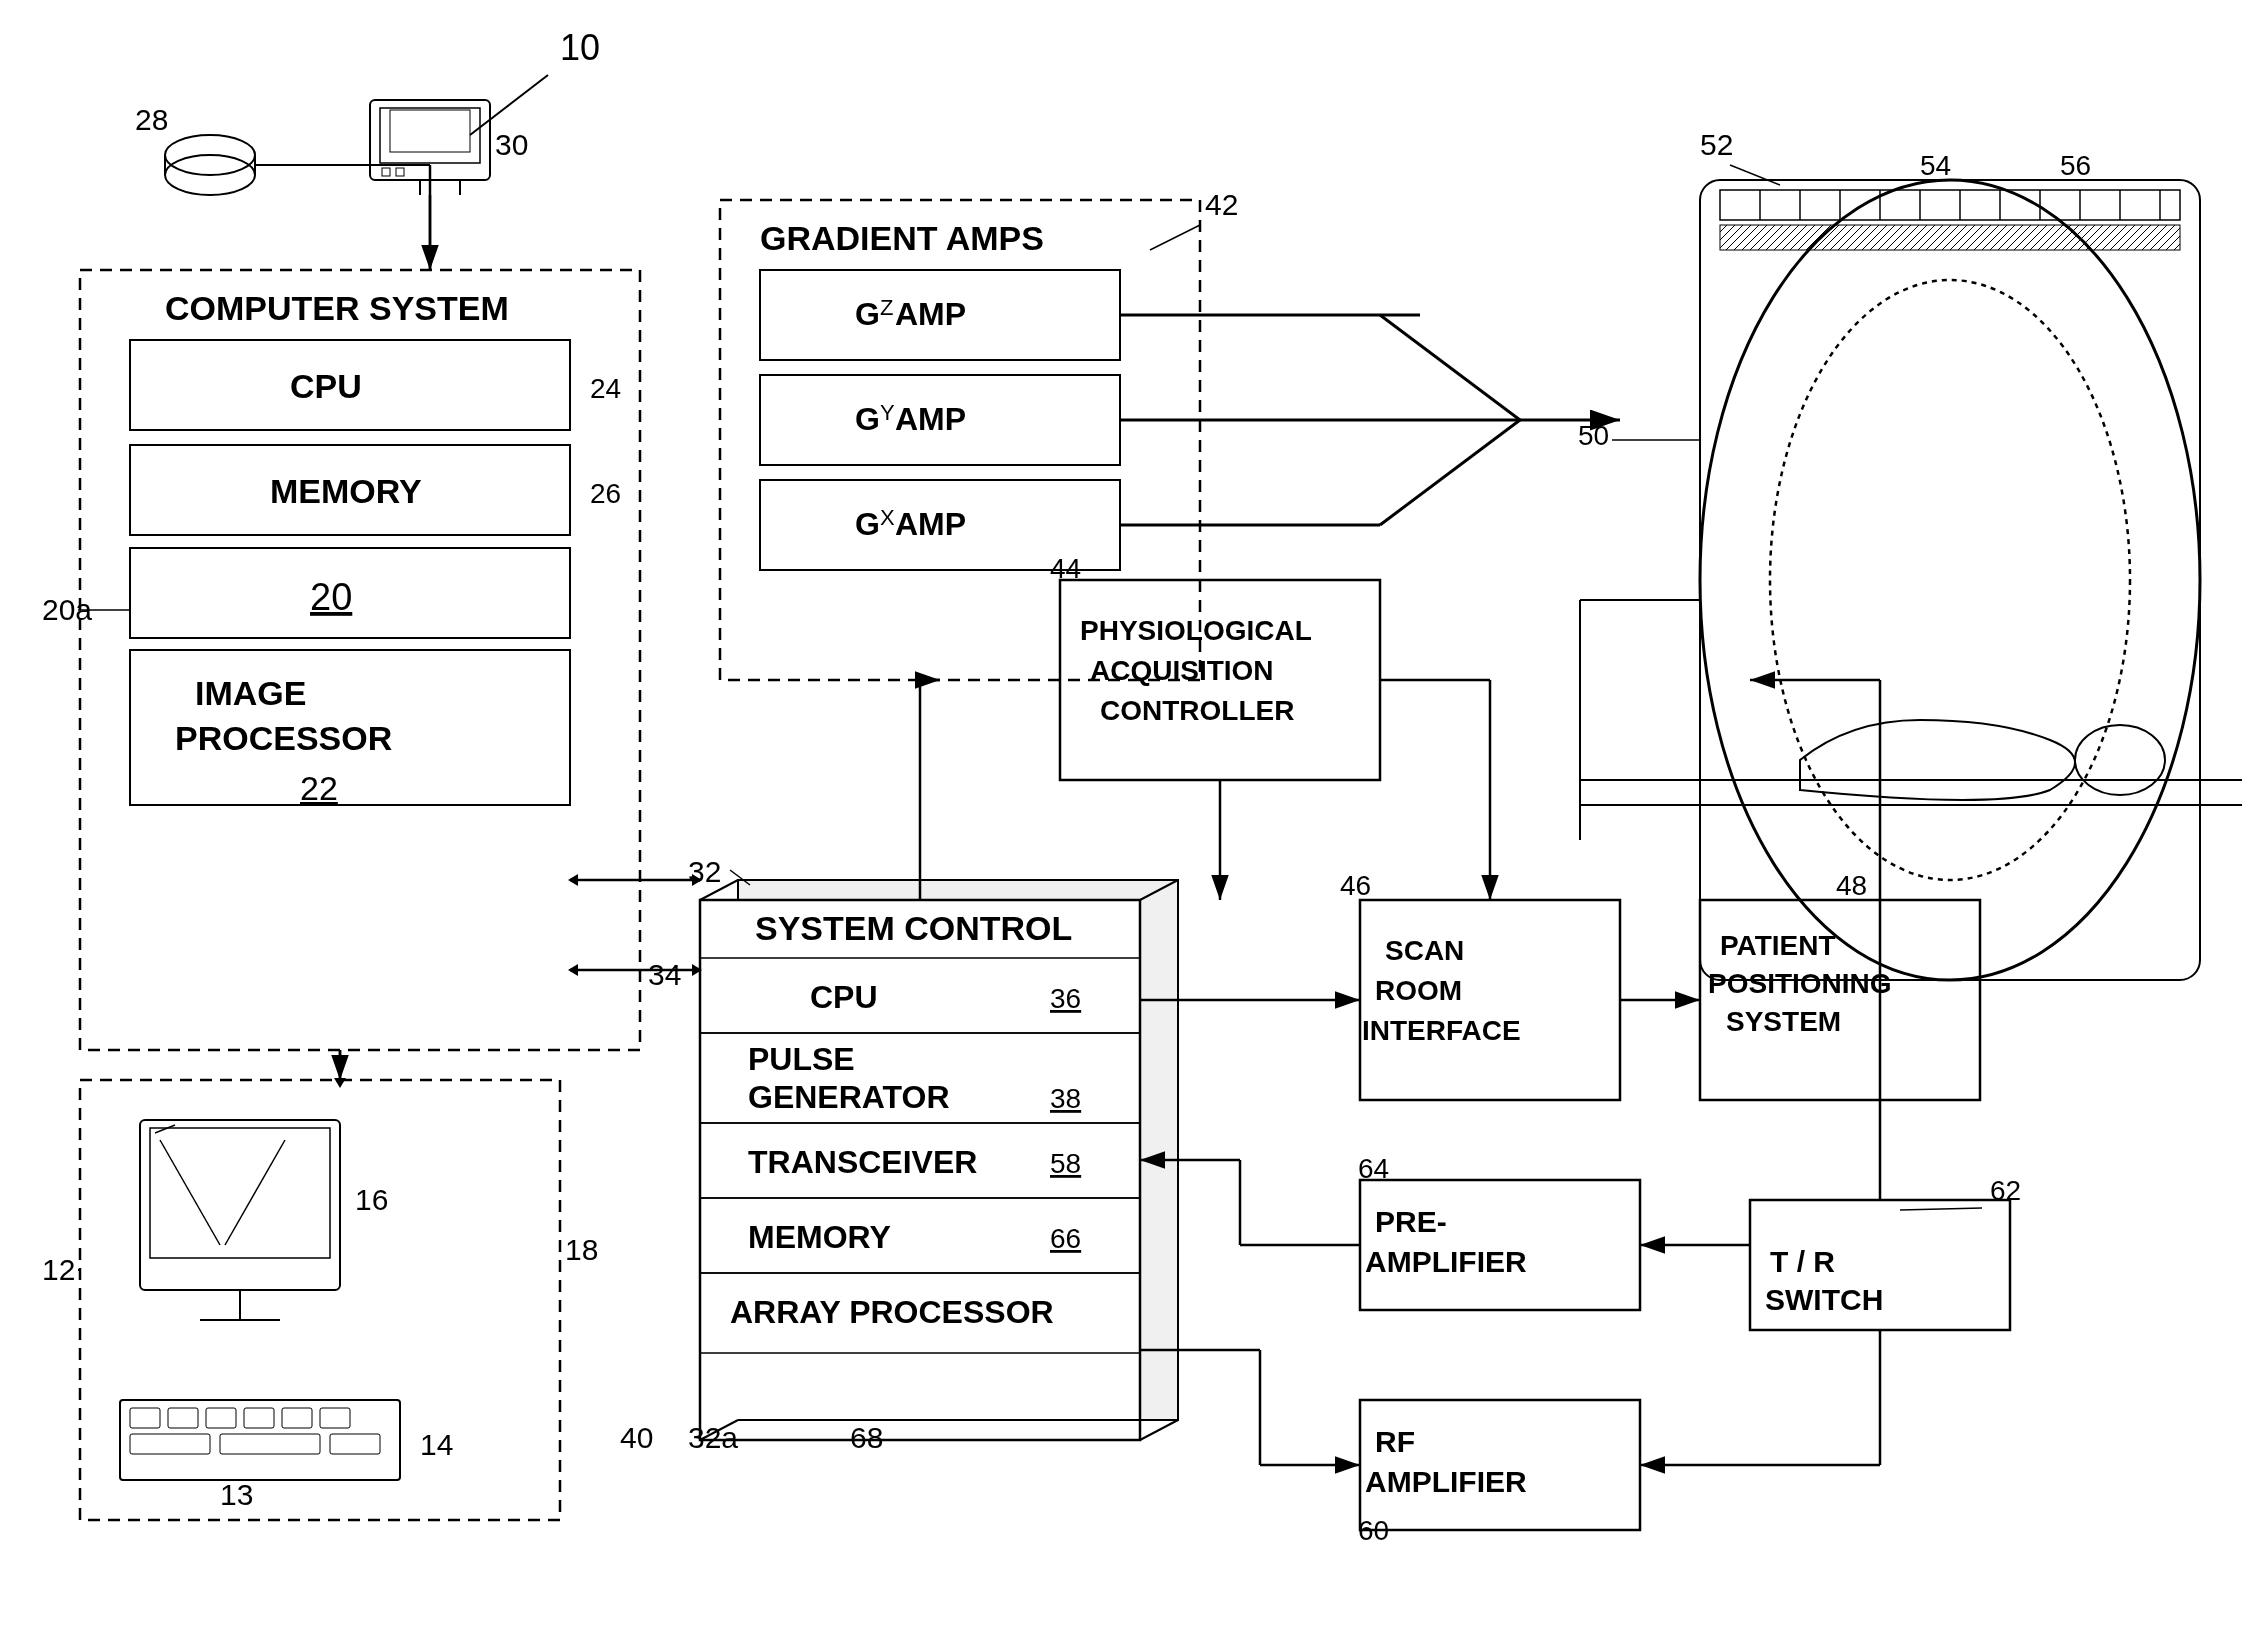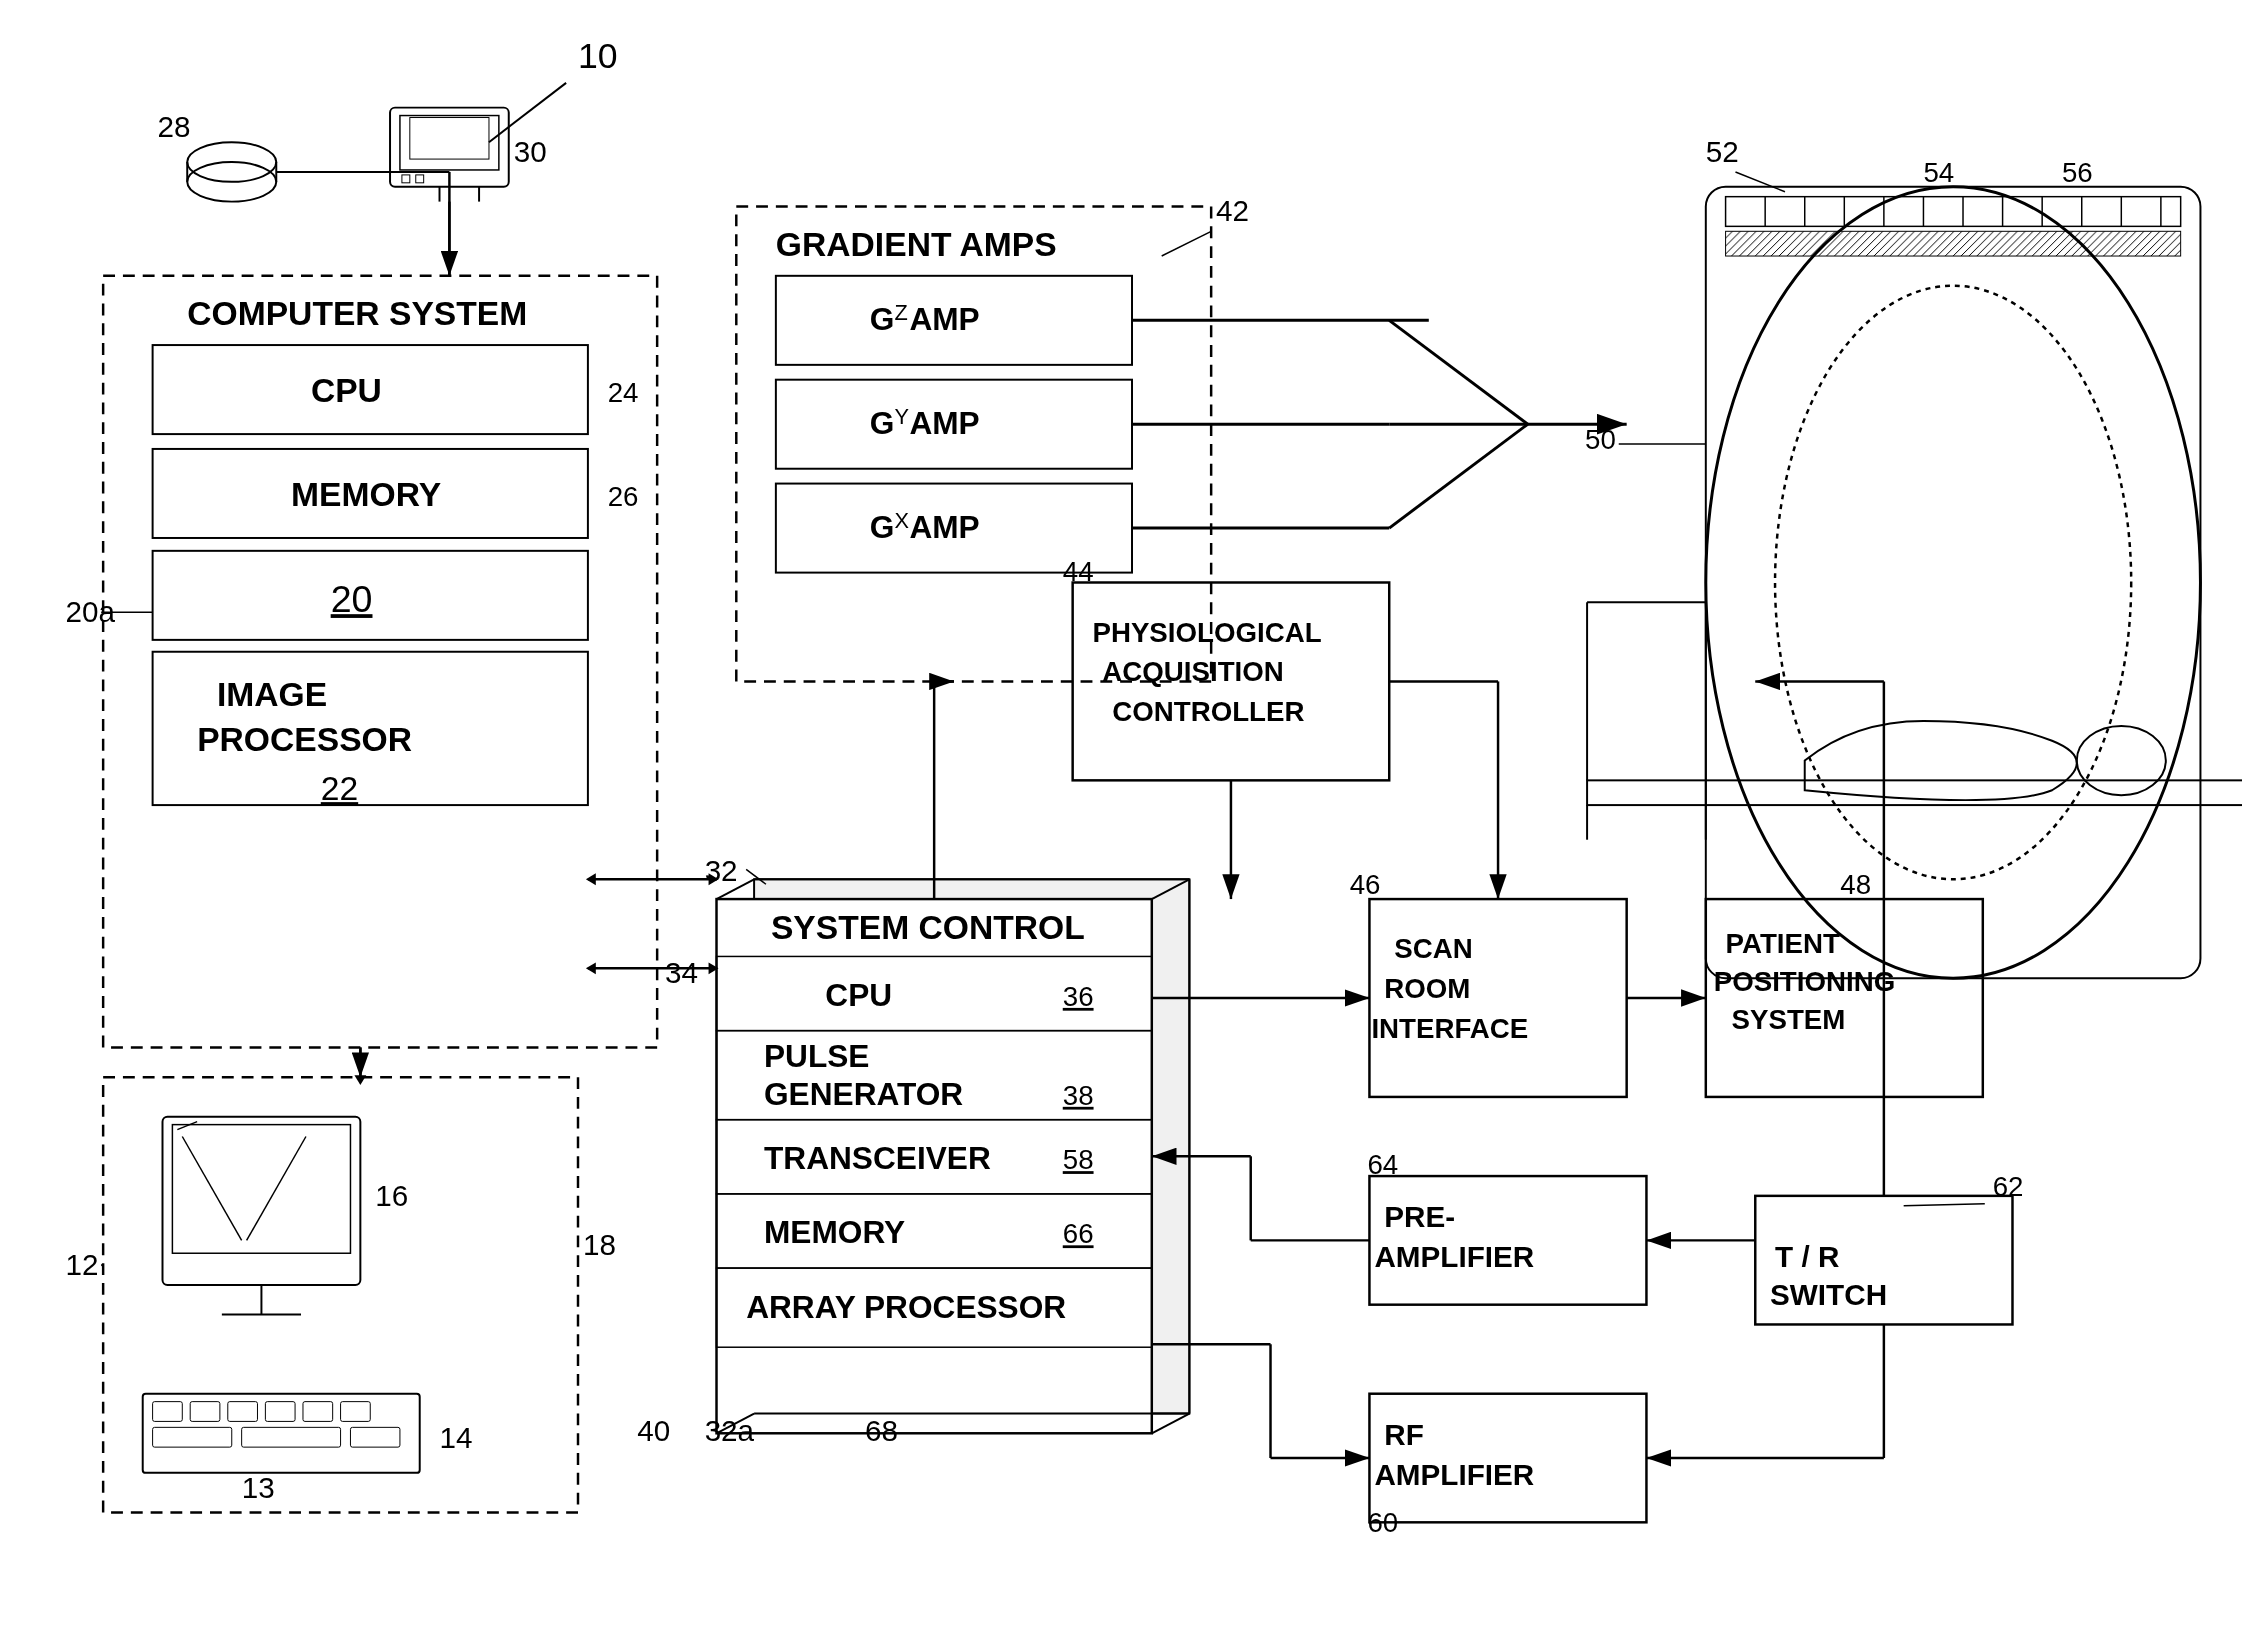--- a/index.html
+++ b/index.html
@@ -8,21 +8,20 @@
       font-family: Arial, sans-serif;
       width: 2242px;
       height: 1626px;
       overflow: hidden;
       position: relative;
     }
     #diagram {
       width: 2242px;
       height: 1626px;
       position: relative;
-      padding-left: 24px;
     }
     svg {
       width: 100%;
       height: 100%;
     }
   </style>
 </head>
 <body>
 
 <div id="diagram">

